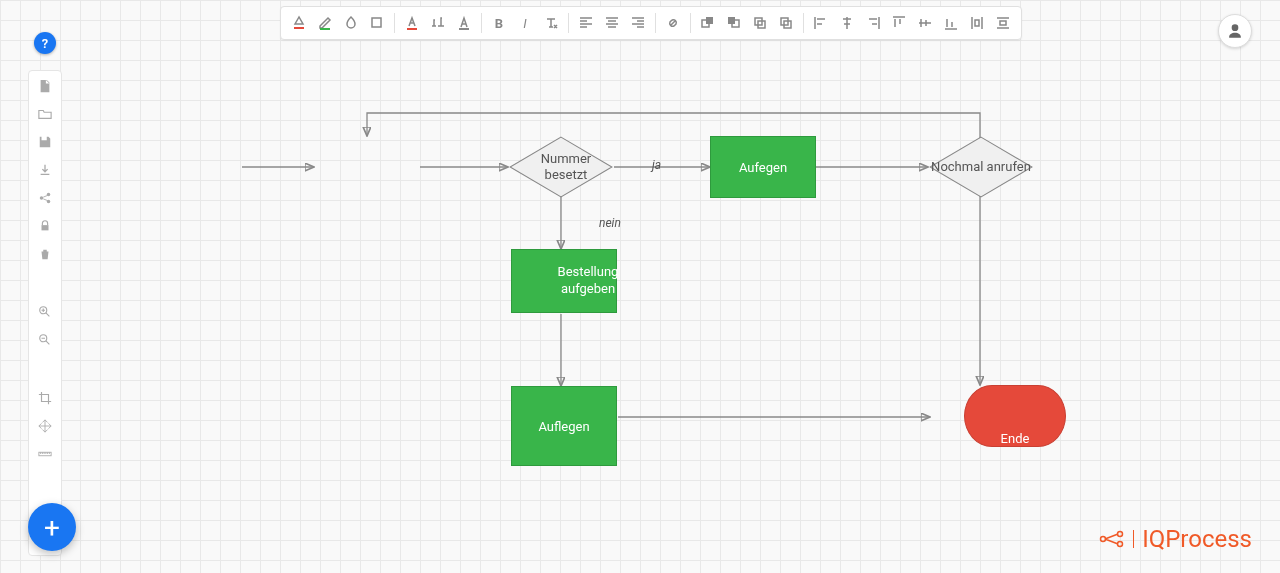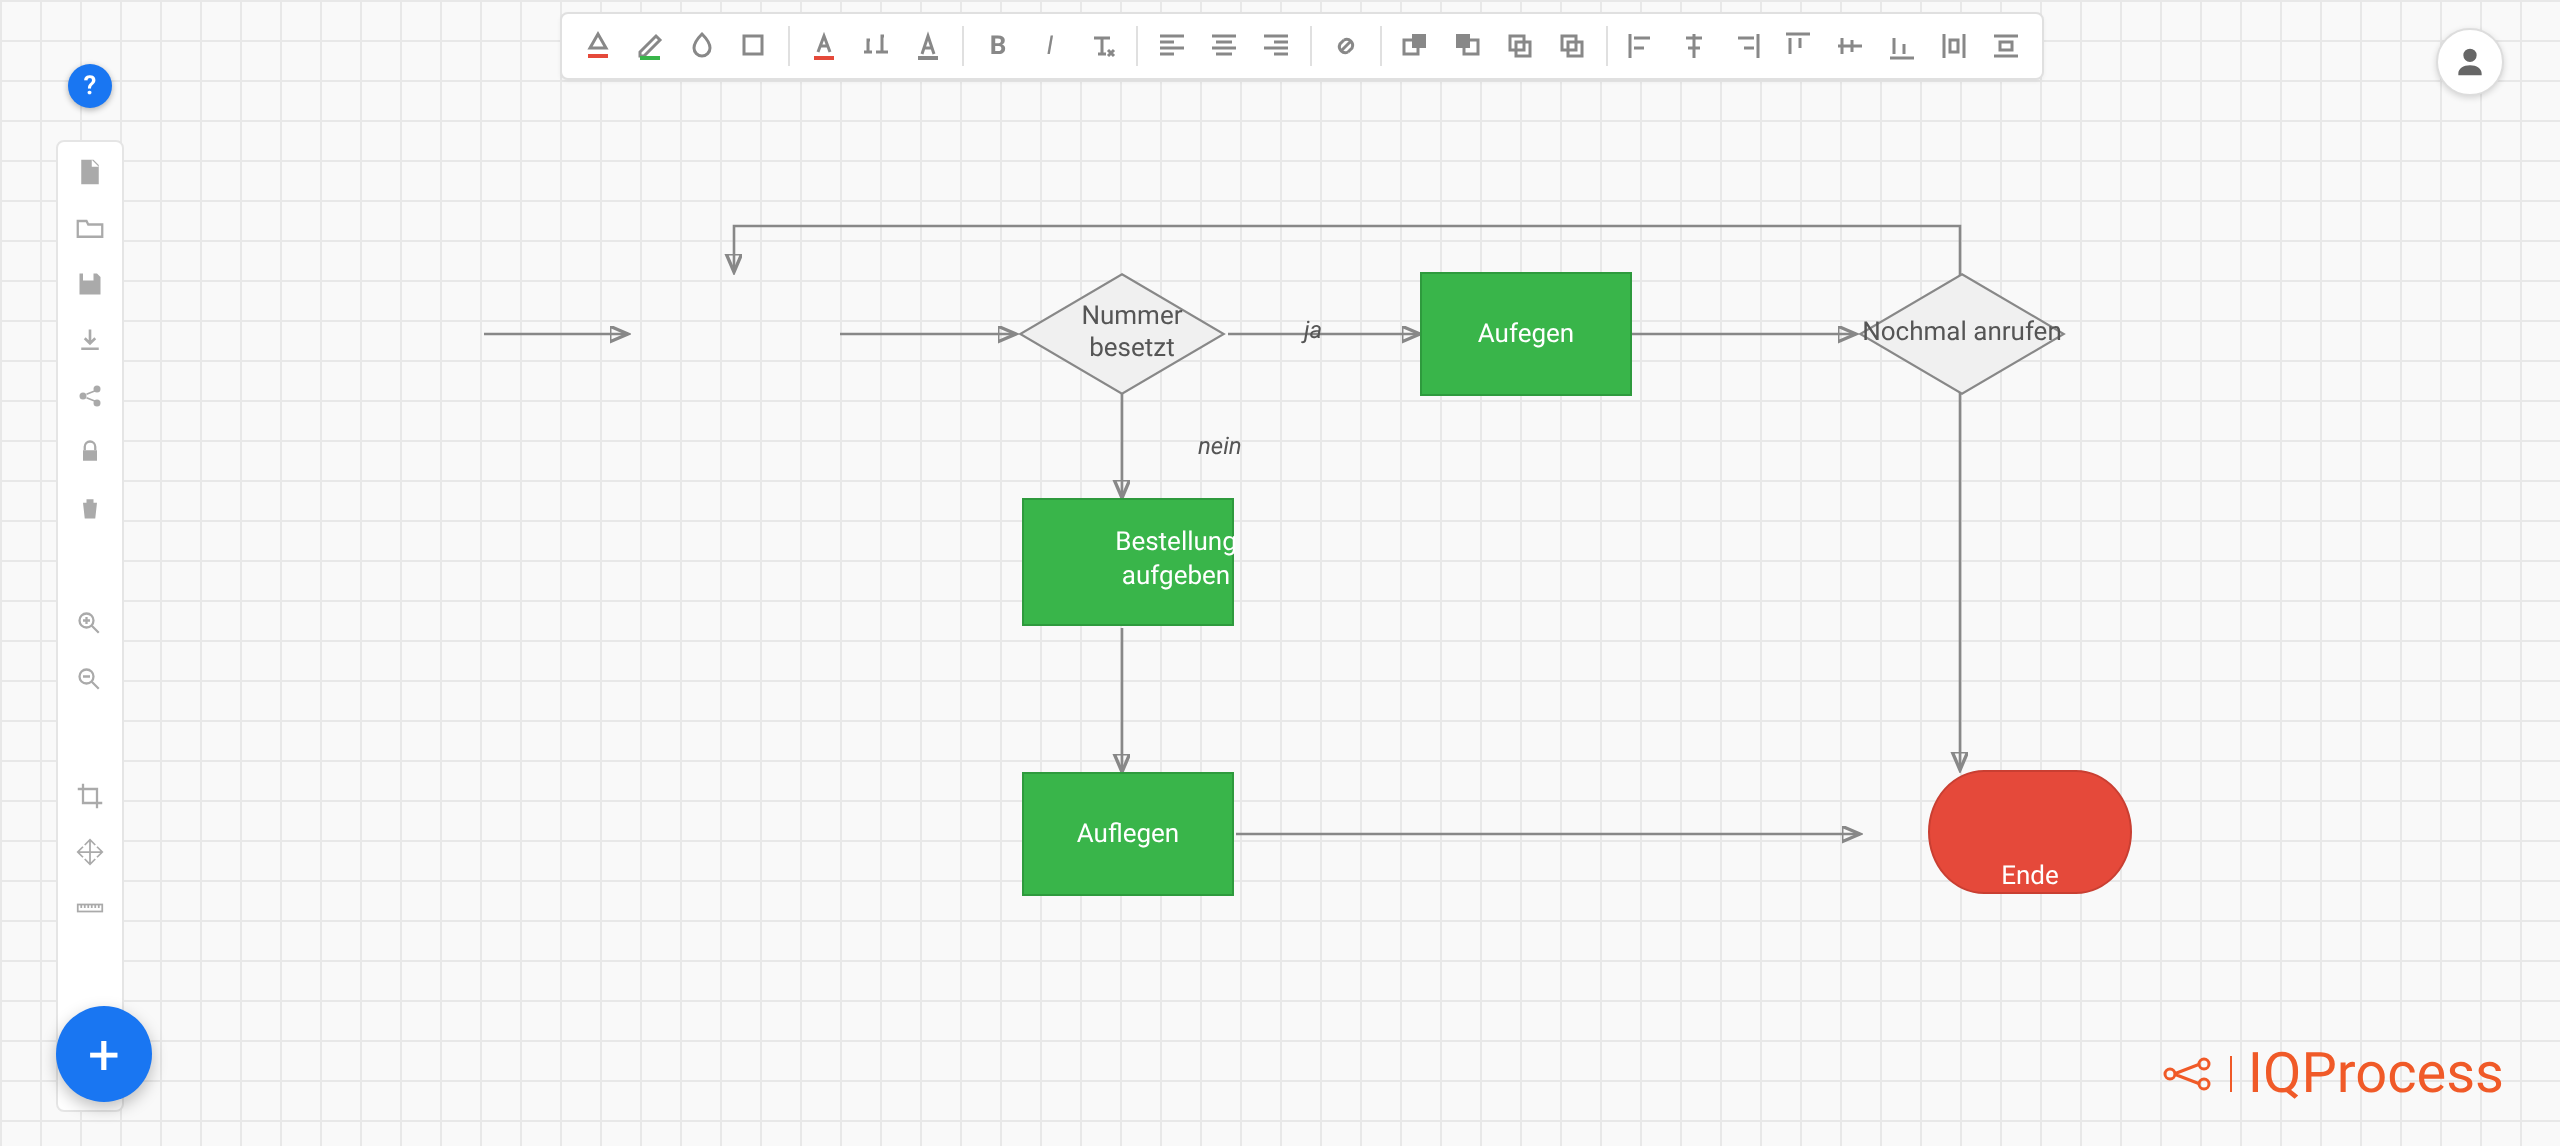--- a/index.html
+++ b/index.html
@@ -60,21 +60,21 @@
   position: absolute; right: 28px; top: 14px; width: 32px; height: 32px;
   background: #fff; border: 1px solid #ddd; border-radius: 50%;
   display: flex; align-items: center; justify-content: center;
   box-shadow: 0 1px 3px rgba(0,0,0,0.15); cursor: pointer;
 }
 .avatar svg { width: 20px; height: 20px; fill: #666; }
 
 .brand {
   position: absolute; right: 28px; bottom: 20px;
   display: flex; align-items: center; gap: 8px;
-  color: #f05a28; font-size: 28px; font-weight: 400;
+  color: #f05a28; font-size: 24px; font-weight: 400;
 }
 .brand svg { width: 26px; height: 18px; stroke: #f05a28; fill: none; stroke-width: 1.5; }
 .brand .vline { width: 1px; height: 18px; background: #f05a28; }
 .node {
   position: absolute; display: flex; align-items: center; justify-content: center;
   text-align: center; font-size: 13px; color: #fff; cursor: move;
   box-sizing: border-box;
 }
 .node.process { background: #39b54a; border: 1px solid #2e9a3d; }
 .node.terminator { background: #e5493a; border: 1px solid #c93f32; border-radius: 28px / 50%; }
@@ -133,21 +133,21 @@
     <svg viewBox="0 0 100 60" style="position:absolute;inset:0;width:100%;height:100%;" preserveAspectRatio="none">
       <polygon points="50,2 98,30 50,58 2,30" fill="#f0f0f0" stroke="#888" stroke-width="1"></polygon>
     </svg>
     <span style="position:relative;line-height:1.2;">Nochmal anrufen</span>
   </div>
 
   <div class="node process" style="left:511px; top:249px; width:106px; height:64px;">
     <span style="line-height:1.3;padding-left:48px;">Bestellung aufgeben</span>
   </div>
 
-  <div class="node process" style="left:511px; top:386px; width:106px; height:62px;">
+  <div class="node process" style="left:511px; top:386px; width:106px; height:80px;">
     <span>Auflegen</span>
   </div>
 
   <div class="node terminator" style="left:964px; top:385px; width:102px; height:62px;align-items:flex-end;">
     <span>Ende</span>
   </div>
 
   <div class="edge-label" style="left:652px; top:158px;">ja</div>
   <div class="edge-label" style="left:551px; top:216px;padding-left:48px;">nein</div>
 

